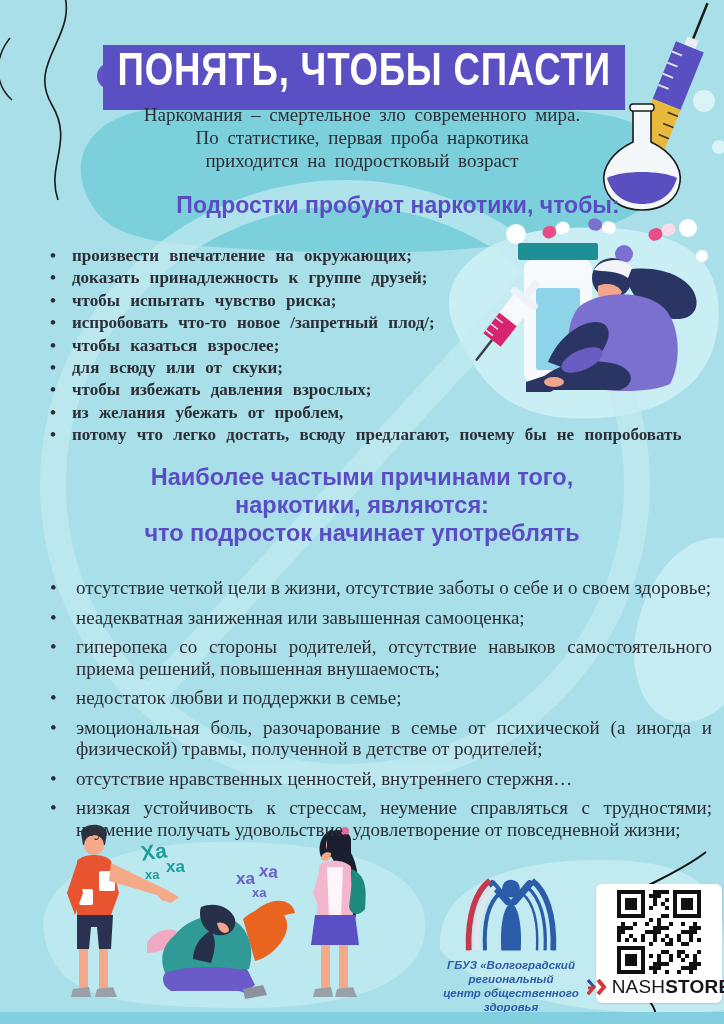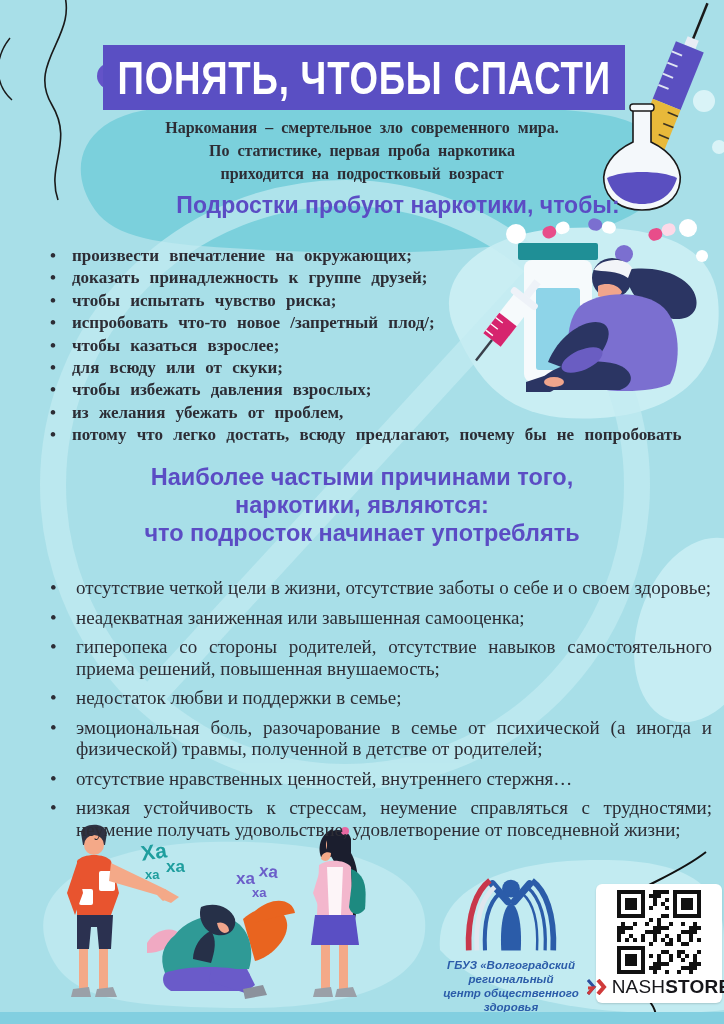--- a/index.html
+++ b/index.html
@@ -7,32 +7,32 @@
     position:relative;width:724px;height:1024px;overflow:hidden;
     background:var(--bg,#a8dfe8);
     font-family:"Liberation Sans",sans-serif;
   }
   .decor{position:absolute;left:0;top:0;z-index:0;}
   .fig{position:absolute;z-index:2;}
   
   .banner{
     position:absolute;left:103px;top:45px;width:522px;height:65px;z-index:3;
     background:var(--banner,#5a4fc3);
-    display:flex;align-items:center;justify-content:center;
+    display:flex;justify-content:center;
   }
   .banner h1{
     margin:0;color:#fff;font-size:47px;font-weight:800;line-height:1;
     white-space:nowrap;transform:scaleX(.78);letter-spacing:1px;
     font-family:"Liberation Sans",sans-serif;
   }
   .intro{
-    position:absolute;left:40px;top:116px;width:644px;z-index:3;
+    position:absolute;left:40px;top:103px;width:644px;z-index:3;
     text-align:center;color:var(--text,#2d2d35);
-    font-family:"Liberation Serif",serif;font-weight:700;
-    font-size:16px;line-height:23px;word-spacing:4px;
+    font-family:"Liberation Serif",serif;font-weight:400;
+    font-size:19px;line-height:23px;word-spacing:4px;
   }
   .h-purple{
     position:absolute;left:0;width:724px;text-align:center;z-index:3;margin:0;
     color:var(--heading,#5b4cc4);font-weight:800;
   }
   #h1{top:192px;font-size:23px;margin-left:36px;}
   #h2{top:463px;font-size:23.5px;line-height:28px;}
   
   .list{position:absolute;z-index:3;margin:16px;padding:0;list-style:none;color:var(--text,#2d2d35);}
   .list li{position:relative;padding-left:26px;}

